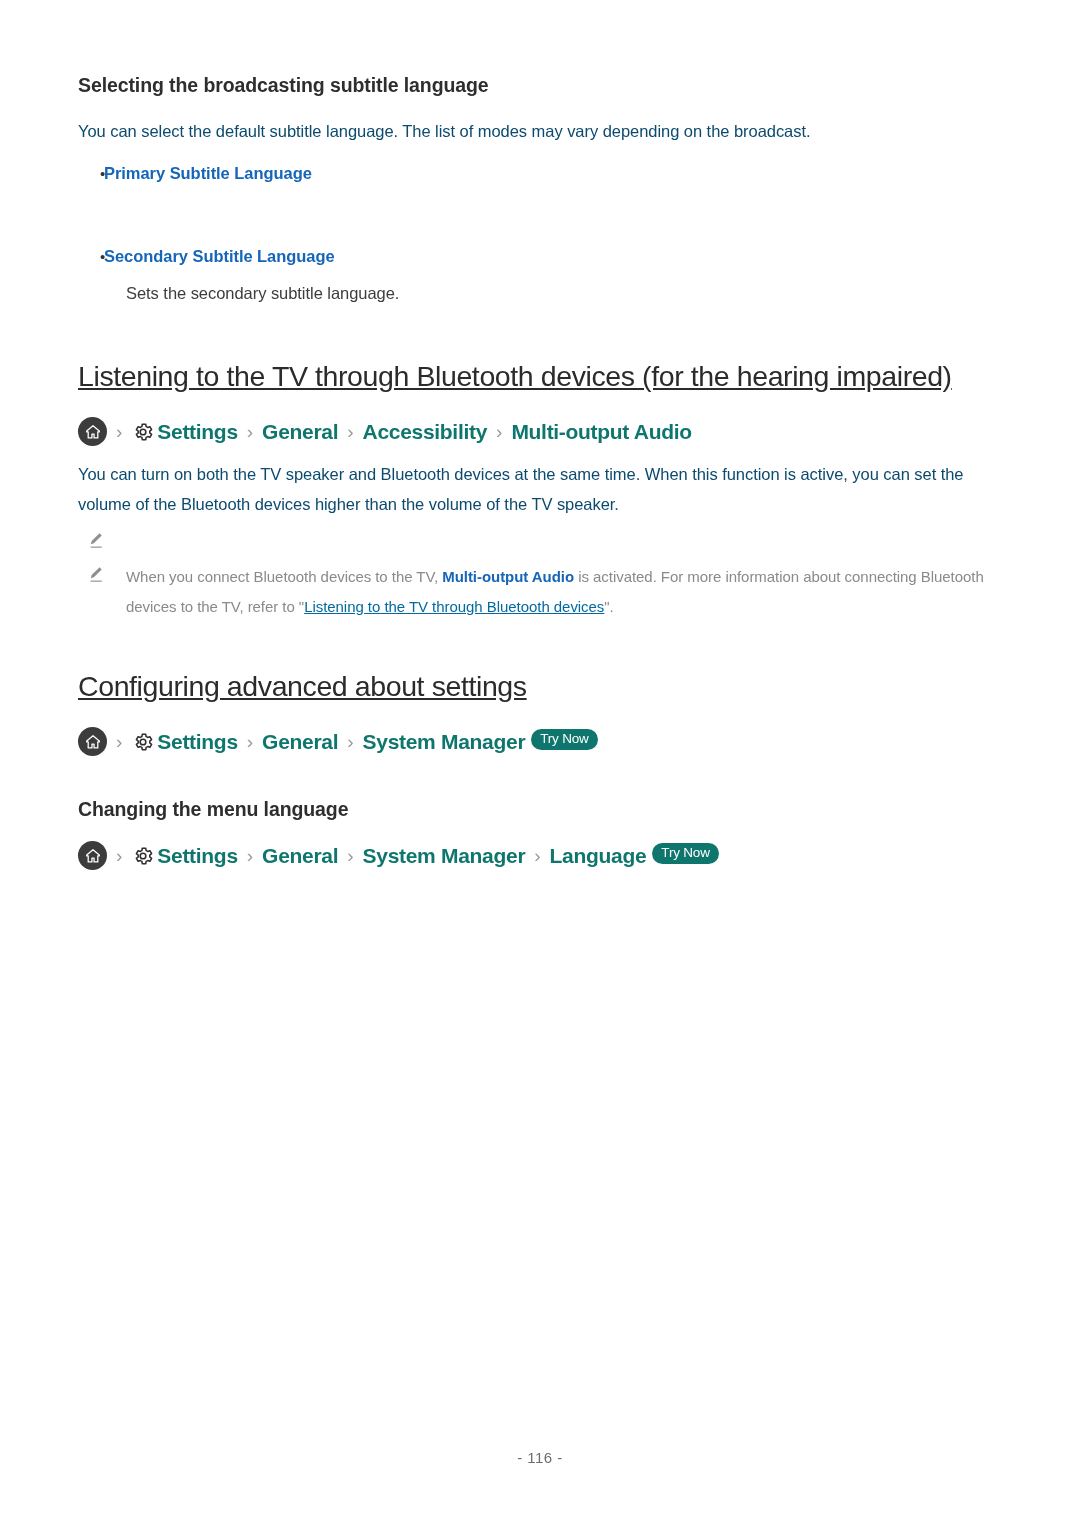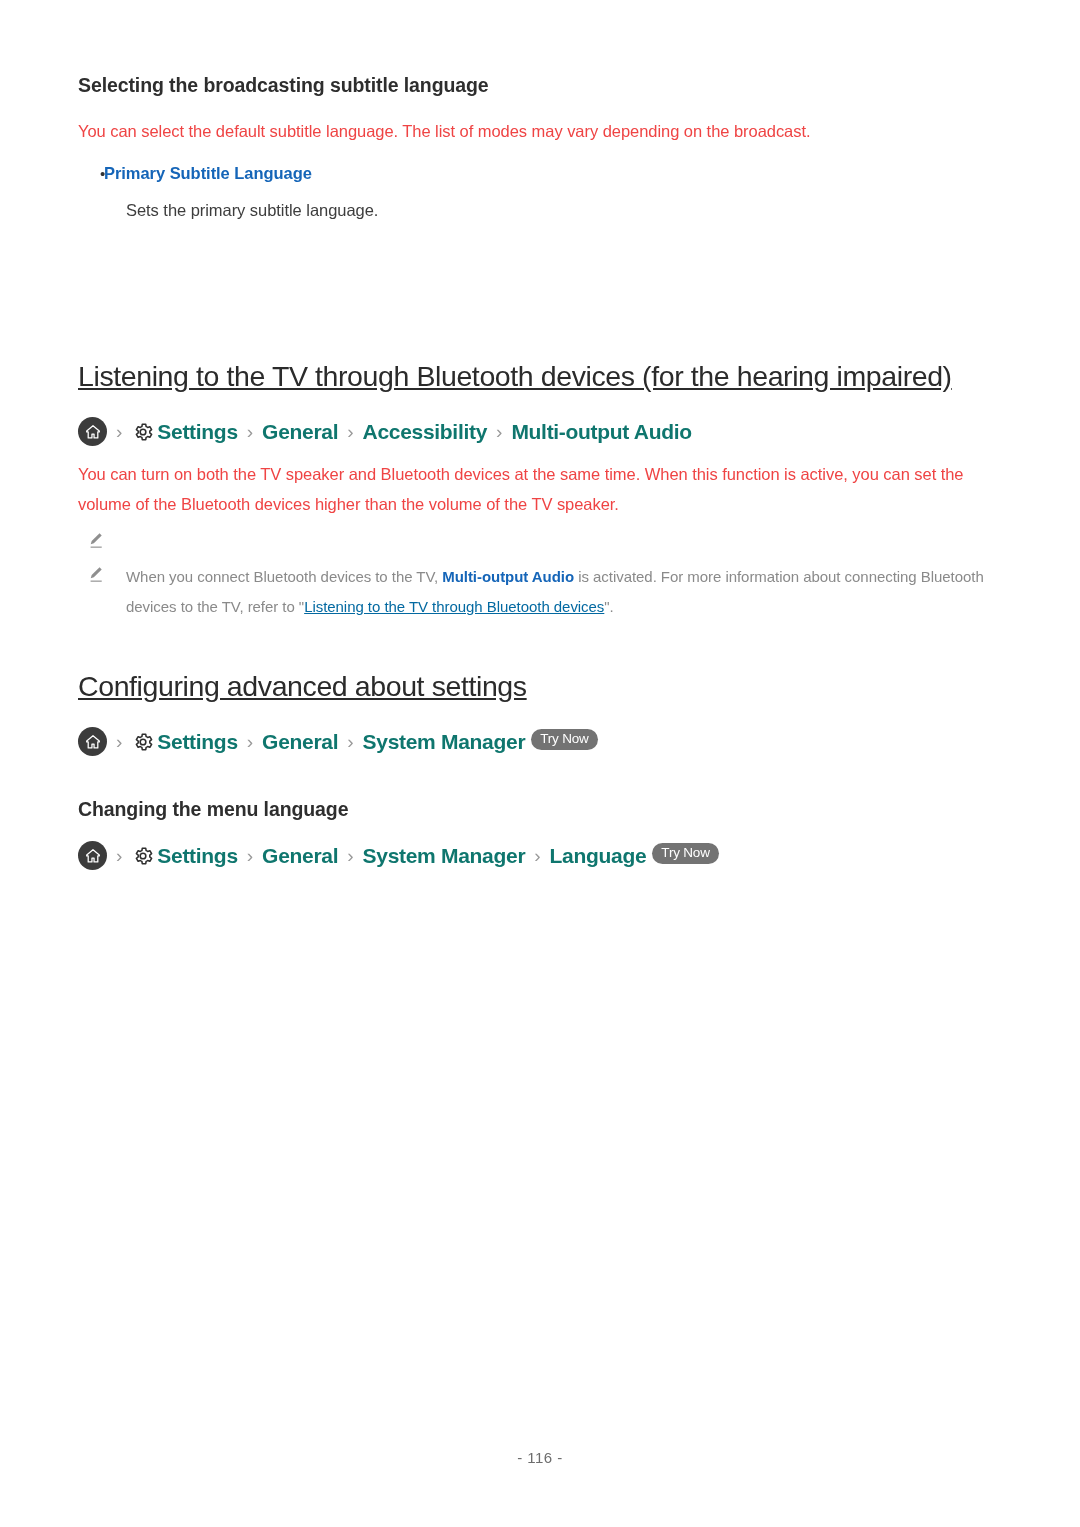--- a/index.html
+++ b/index.html
@@ -42,21 +42,21 @@
     margin: 0;
     padding: 0;
     white-space: nowrap;
     text-decoration: underline;
   }
 
   
   .para {
     font-size: 16.5px;
     line-height: 30px;
-    color: #ef4444;
+    color: #0c4a6e;
     margin: 0;
     letter-spacing: -0.05px;
   }
 
   
   .bullet-row {
     display: flex;
     align-items: baseline;
   }
   .bullet-dot {
@@ -123,21 +123,21 @@
   }
   .crumb-text {
     font-size: 21px;
     font-weight: bold;
     color: #0f766e;
     letter-spacing: -0.3px;
     white-space: nowrap;
   }
   .trynow {
     display: inline-block;
-    background: #737373;
+    background: #0f766e;
     color: #ffffff;
     font-size: 13.5px;
     font-weight: normal;
     border-radius: 11px;
     padding: 2px 9px 3px 9px;
     line-height: 16px;
     margin-left: 6px;
     letter-spacing: -0.2px;
     white-space: nowrap;
     position: relative;
@@ -199,24 +199,30 @@
   <div class="abs" style="left:78px; top:116px; width:910px;">
     <p class="para">You can select the default subtitle language. The list of modes may vary depending on the broadcast.</p>
   </div>
 
   <div class="abs" style="left:78px; top:160px; width:910px;">
     <div class="bullet-row">
       <span class="bullet-dot"></span>
       <span class="bullet-link">Primary Subtitle Language</span>
     </div>
   </div>
-  <div class="abs" style="left:78px; top:197px; width:910px;">
-    <div class="bullet-desc">Sets the primary subtitle language.</div>
-  </div>
-
+
+  <div class="abs" style="left:78px; top:243px; width:910px;">
+    <div class="bullet-row">
+      <span class="bullet-dot"></span>
+      <span class="bullet-link">Secondary Subtitle Language</span>
+    </div>
+  </div>
+  <div class="abs" style="left:78px; top:280px; width:910px;">
+    <div class="bullet-desc">Sets the secondary subtitle language.</div>
+  </div>
 
   <div class="abs" style="left:78px; top:360px; width:940px;">
     <div class="h-main">Listening to the TV through Bluetooth devices (for the hearing impaired)</div>
   </div>
 
   <div class="abs" style="left:78px; top:417px;">
     <div class="crumb">
       <span class="crumb-home">
         <svg width="18" height="18" viewBox="0 0 24 24" aria-hidden="true">
           <path d="M12 3.6 3.6 10.6v1.3h2.0v8.0h5.0v-5.2h2.8v5.2h5.0v-8.0h2.0v-1.3z" fill="none" stroke="#ffffff" stroke-width="1.7" stroke-linejoin="round"></path>

